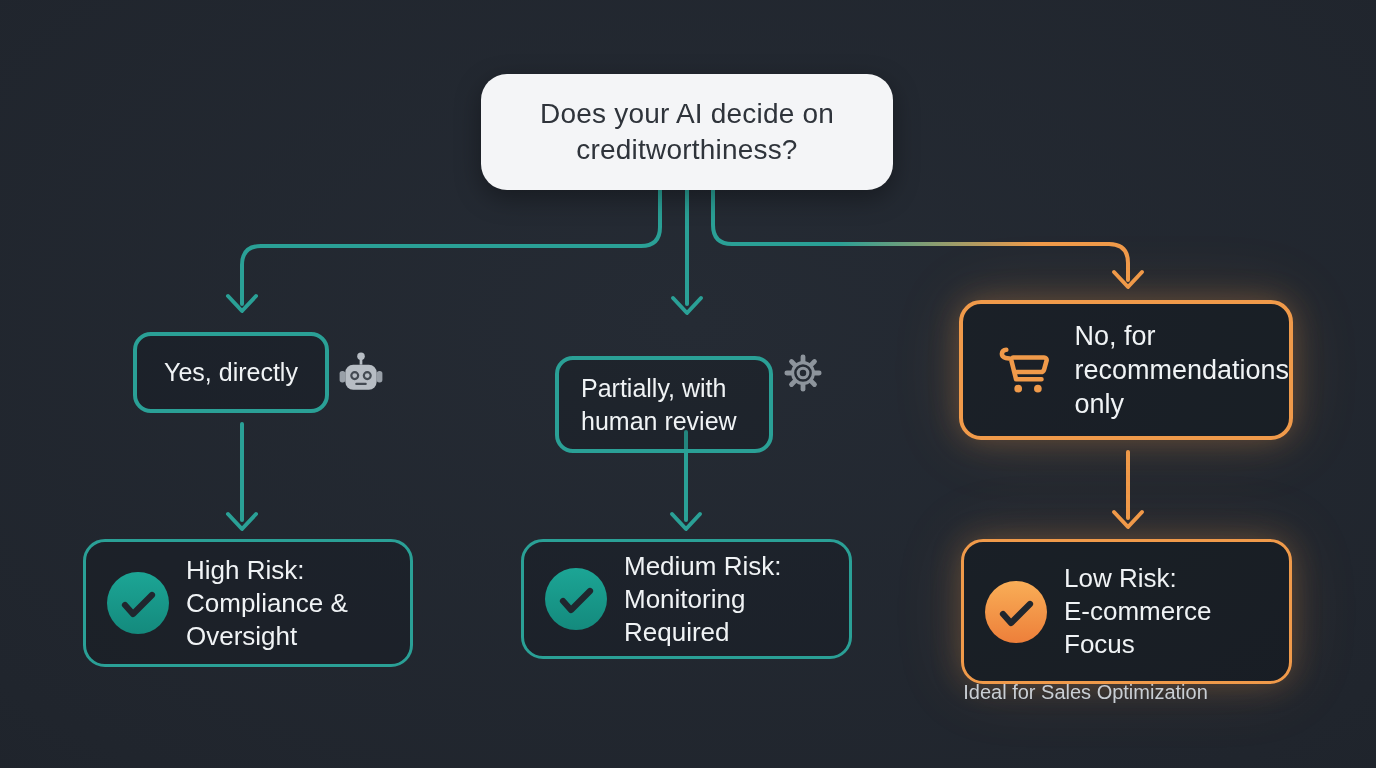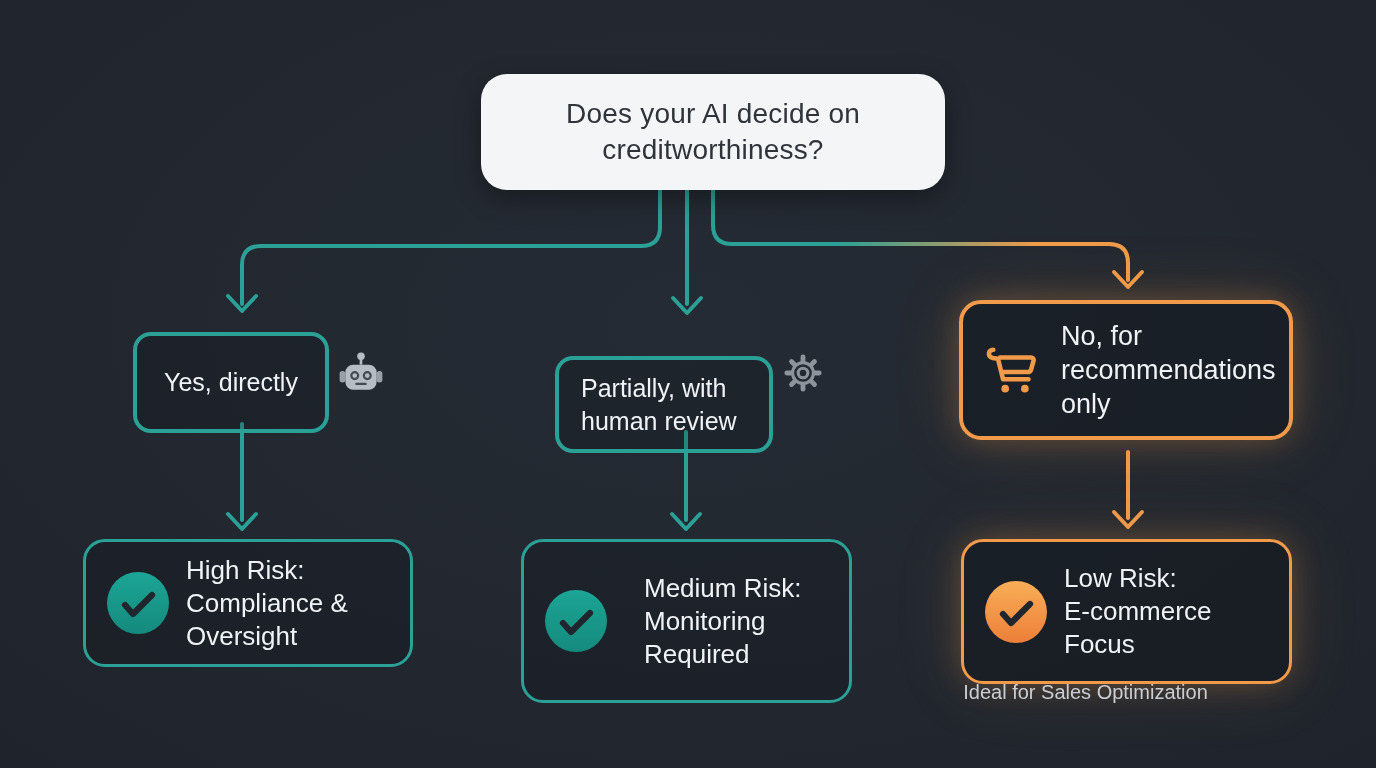--- a/index.html
+++ b/index.html
@@ -13,58 +13,58 @@
     background:radial-gradient(120% 130% at 50% 42%, #252b34 0%, var(--bg) 55%, #1a1f26 100%);
   }
   .stage{position:relative;width:1376px;height:768px;}
   .connectors{position:absolute;left:0;top:0;pointer-events:none;}
 
   .node{position:absolute;display:flex;align-items:center;}
   .txt{white-space:pre-line;}
 
   
   .question{
-    left:481px;top:74px;width:464px;height:116px;
+    left:481px;top:74px;width:412px;height:116px;
     background:var(--card);border-radius:26px;justify-content:center;
     box-shadow:0 8px 26px rgba(0,0,0,.35);
   }
   .question .txt{
     color:var(--qtext);font-size:28px;line-height:36px;font-weight:500;
     text-align:center;letter-spacing:.2px;
   }
 
   
   .option{
     border:4px solid var(--teal);border-radius:18px;
     background:rgba(8,12,17,.18);justify-content:center;
   }
   .option .txt{color:var(--ntext);font-size:25px;line-height:33px;font-weight:500;}
-  .opt-yes{left:133px;top:332px;width:196px;height:101px;}
+  .opt-yes{left:133px;top:332px;width:196px;height:81px;}
   .opt-partial{left:555px;top:324px;width:218px;height:97px;justify-content:flex-start;padding-left:22px;margin-top:32px;}
   .opt-no{
     left:959px;top:300px;width:334px;height:140px;
-    border-color:var(--orange);border-radius:22px;justify-content:flex-start;padding-left:22px;
+    border-color:var(--orange);border-radius:22px;justify-content:flex-end;padding-left:22px;
     background:rgba(8,12,17,.3);
     box-shadow:0 0 30px rgba(240,154,74,.28),0 0 70px rgba(240,154,74,.14);
   }
   .opt-no .txt{font-size:27px;line-height:34px;margin-left:18px;}
 
   
   .side-icon{position:absolute;width:48px;height:48px;}
   .robot{left:337px;top:349px;}
   .gear{left:779px;top:349px;}
 
   
   .result{
     border:3px solid var(--teal);border-radius:22px;
     background:rgba(8,12,17,.18);padding-left:21px;
   }
   .result .txt{color:var(--ntext);font-size:26px;line-height:33px;font-weight:500;margin-left:17px;}
   .res-high{left:83px;top:539px;width:330px;height:128px;}
-  .res-medium{left:521px;top:539px;width:331px;height:164px;gap:20px;}
+  .res-medium{left:521px;top:539px;width:331px;height:120px;}
   .res-low{
     left:961px;top:539px;width:331px;height:145px;border-color:var(--orange);
     background:rgba(8,12,17,.3);
     box-shadow:0 0 30px rgba(240,154,74,.26),0 0 70px rgba(240,154,74,.13);
   }
   .badge{width:62px;height:62px;flex:0 0 62px;}
 
   .caption{
     position:absolute;left:920px;top:681px;width:331px;text-align:center;
     color:var(--caption);font-size:20px;font-weight:400;

